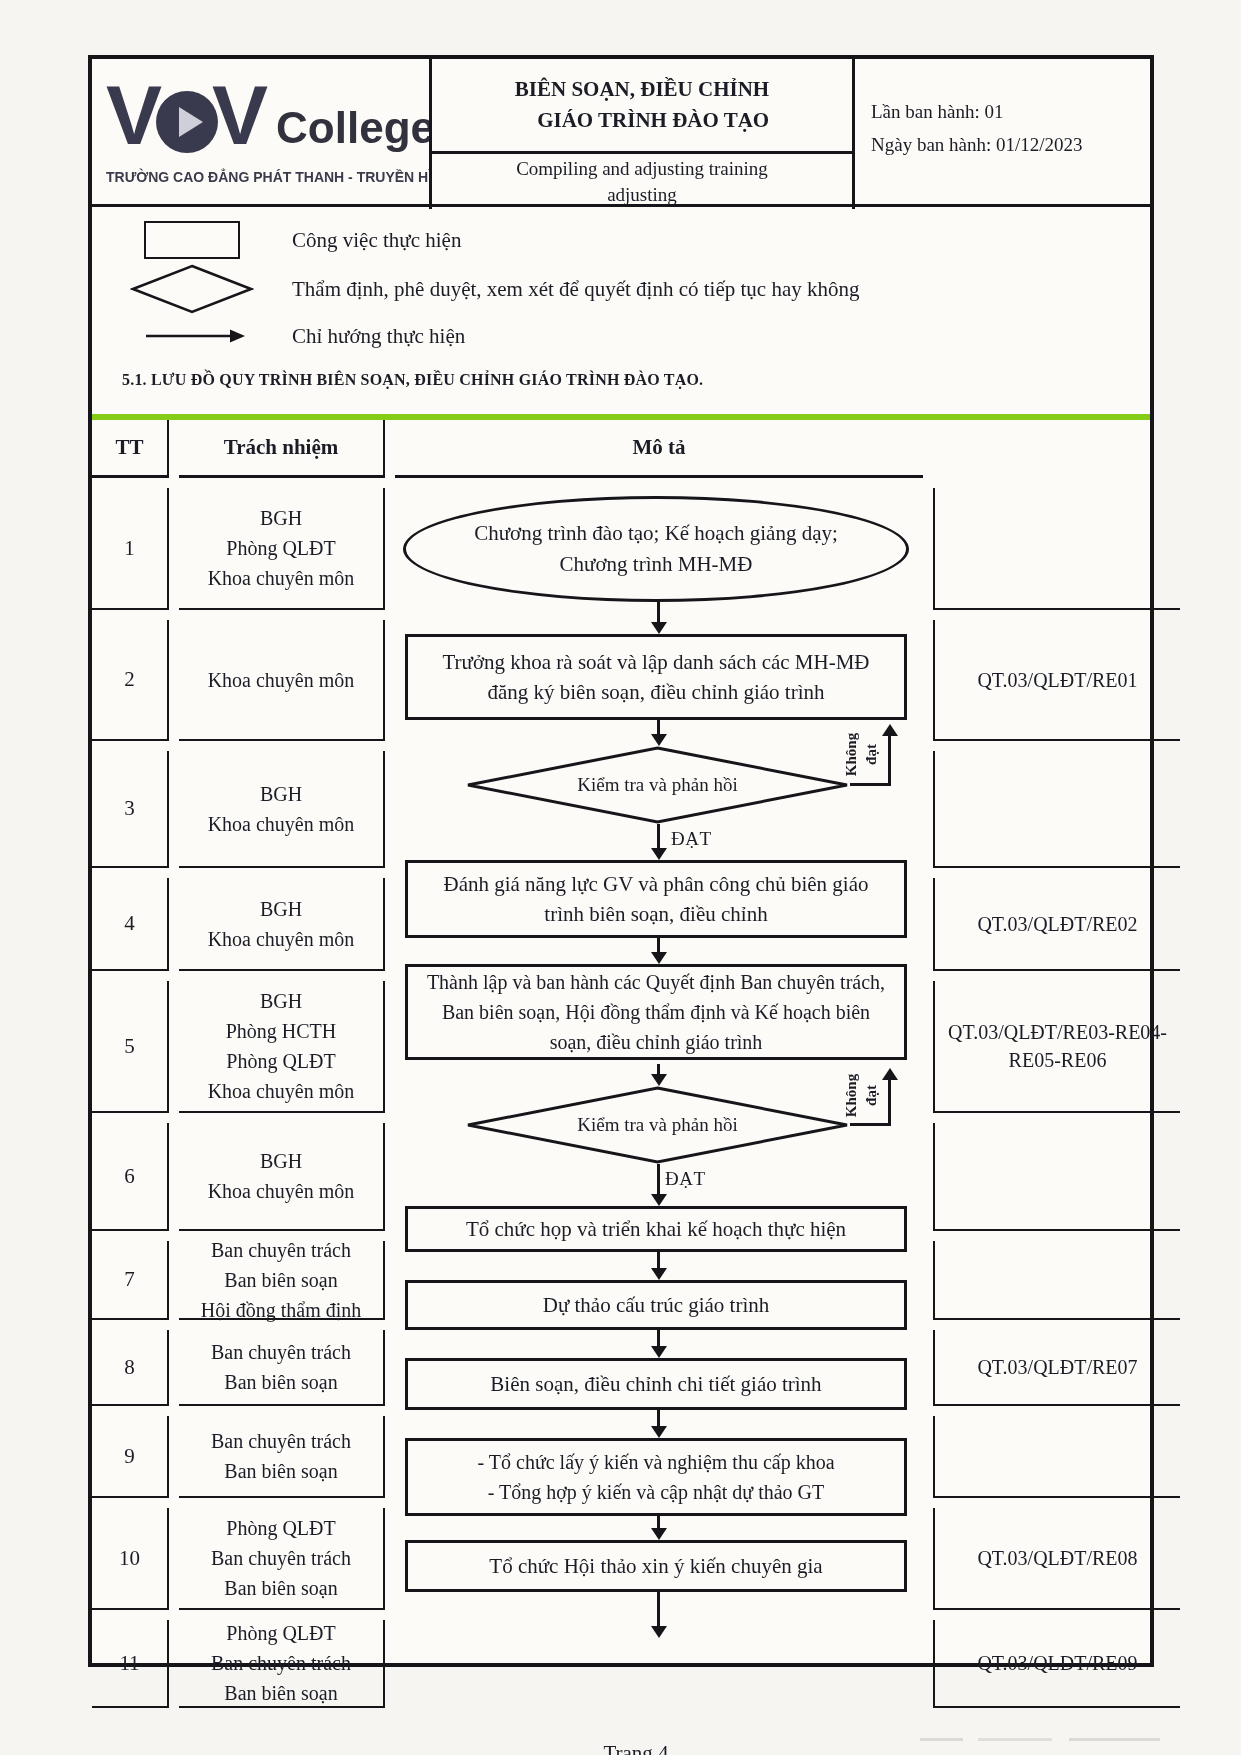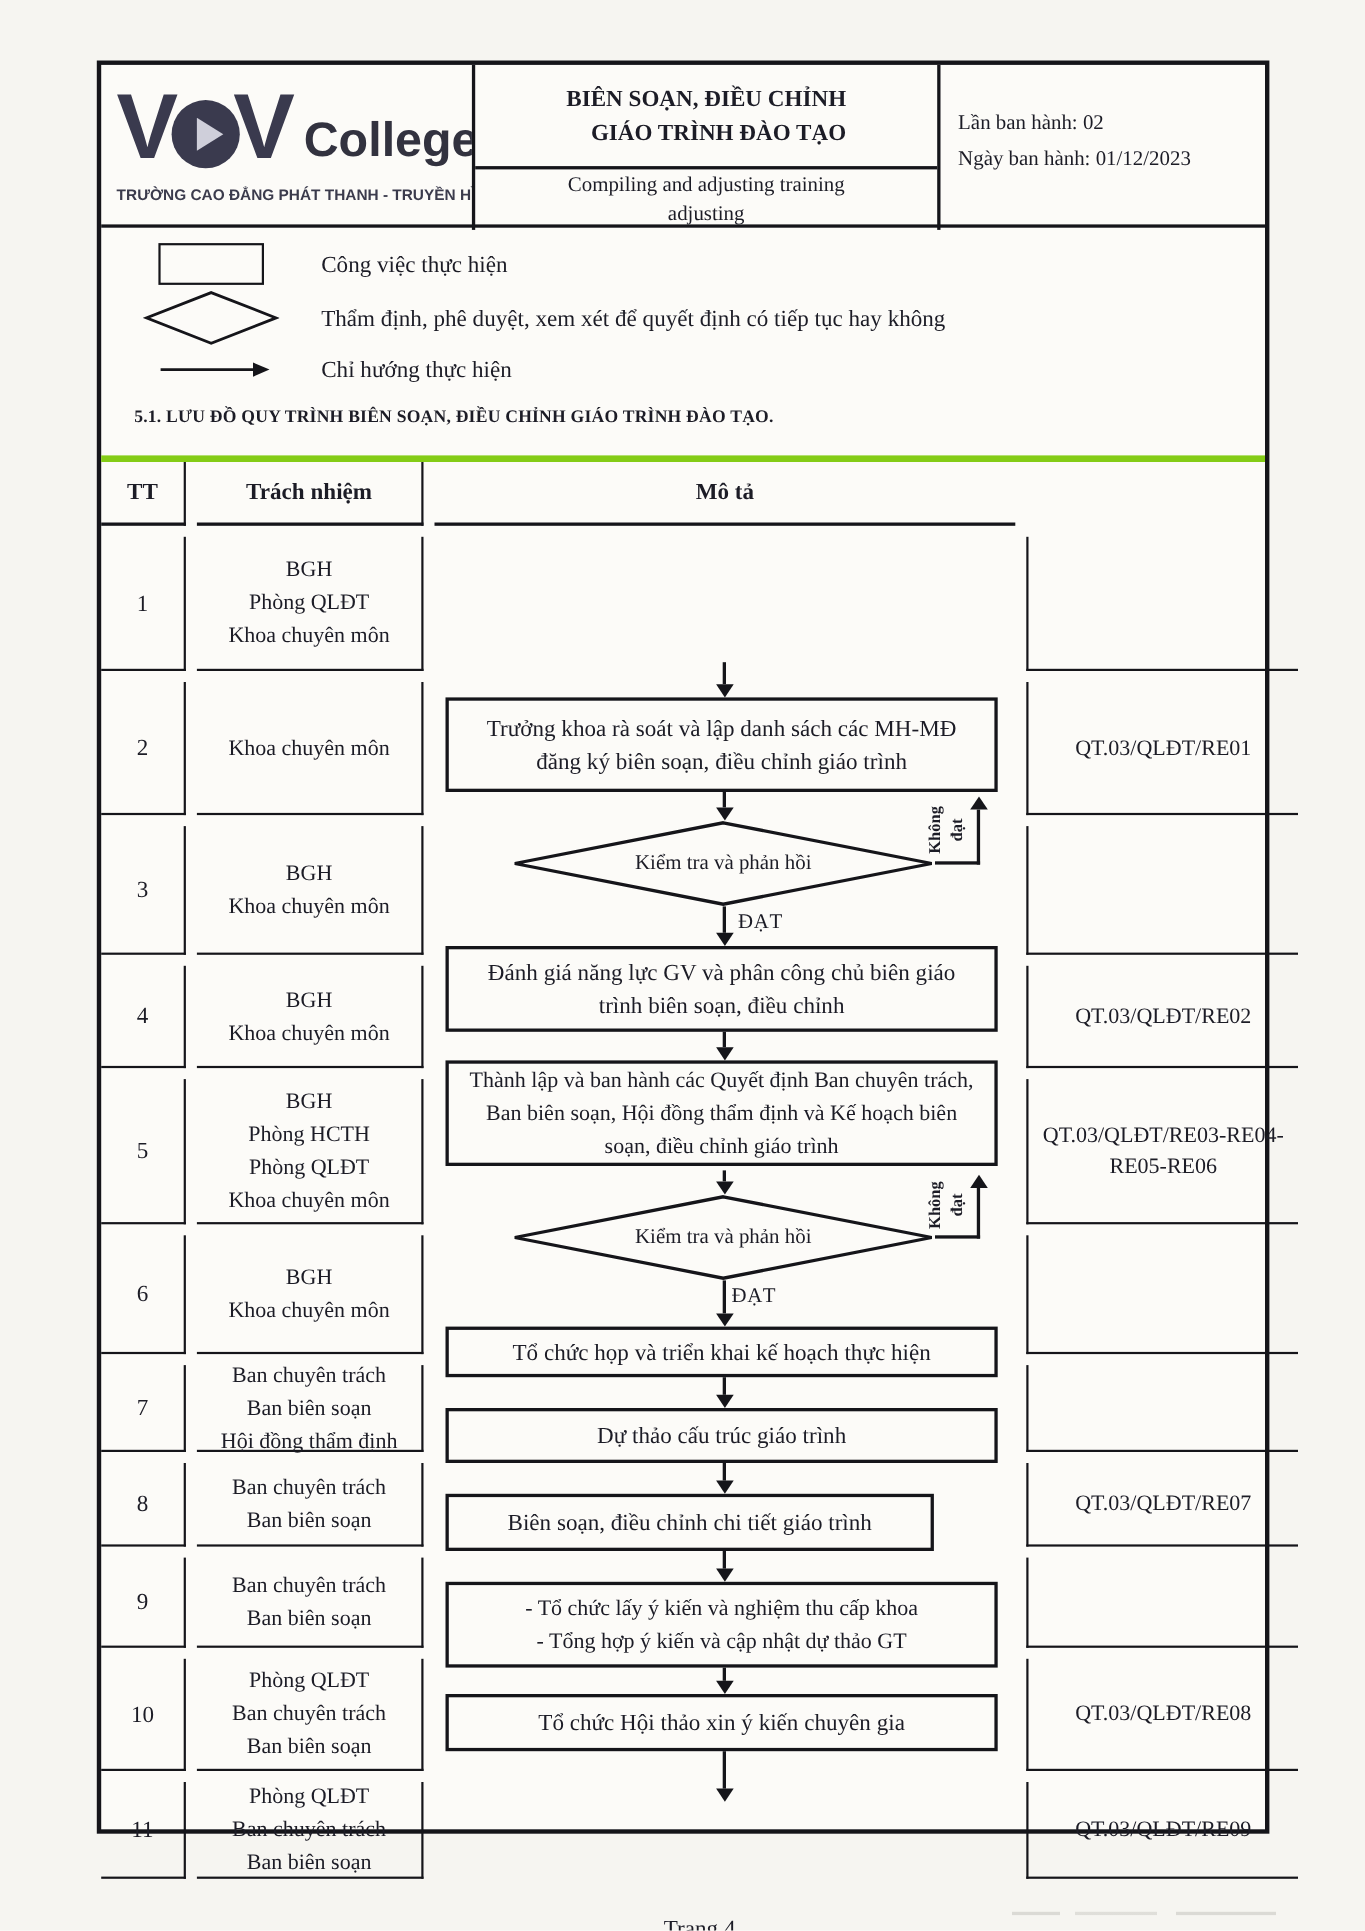--- a/index.html
+++ b/index.html
@@ -153,21 +153,21 @@
           <span class="college-word">College</span>
         </div>
         <div class="org-name">TRƯỜNG CAO ĐẲNG PHÁT THANH - TRUYỀN HÌNH II</div>
       </div>
       <div class="title-cell">
         <div class="title-vi">BIÊN SOẠN, ĐIỀU CHỈNH
 GIÁO TRÌNH ĐÀO TẠO</div>
         <div class="title-en">Compiling and adjusting training adjusting</div>
       </div>
       <div class="issue-cell">
-        <div>Lần ban hành: 02</div>
+        <div>Lần ban hành: 01</div>
         <div>Ngày ban hành: 01/12/2023</div>
       </div>
     </div>
 
     <div class="legend">
       <div class="legend-row r1">
         <span class="legend-sym">
             <span class="sym-rect"></span>
           </span>
         <span class="legend-label">Công việc thực hiện</span>
@@ -246,20 +246,21 @@
       <div class="cell c4 rowline bm-cell" style="grid-row:6">QT.03/QLĐT/RE03-RE04-RE05-RE06</div>
       <div class="cell c4 rowline bm-cell" style="grid-row:7"></div>
       <div class="cell c4 rowline bm-cell" style="grid-row:8"></div>
       <div class="cell c4 rowline bm-cell" style="grid-row:9">QT.03/QLĐT/RE07</div>
       <div class="cell c4 rowline bm-cell" style="grid-row:10"></div>
       <div class="cell c4 rowline bm-cell" style="grid-row:11">QT.03/QLĐT/RE08</div>
       <div class="cell c4 rowline bm-cell" style="grid-row:12">QT.03/QLĐT/RE09</div>
 
       <div class="flow-cell">
 
+        <div class="fc fc-ellipse" style="left:8px; top:8px; width:506px; height:106px;">Chương trình đào tạo; Kế hoạch giảng dạy; Chương trình MH-MĐ</div>
         <div class="arrow-v down" style="left:262px; top:114px; height:20px;"></div>
 
         <div class="fc fc-box" style="left:10px; top:146px; width:502px; height:86px;">Trưởng khoa rà soát và lập danh sách các MH-MĐ đăng ký biên soạn, điều chỉnh giáo trình</div>
         <div class="arrow-v down" style="left:262px; top:232px; height:14px;"></div>
 
         <svg class="fc diamond-svg" style="left:70px; top:258px;" width="385" height="78" viewBox="0 0 385 78">
           <polygon points="192.5,2 382,39 192.5,76 3,39" fill="none" stroke="#15151a" stroke-width="3"></polygon>
         </svg>
         <div class="fc-diamond-text" style="left:120px; top:258px; width:285px; height:78px;">Kiểm tra và phản hồi</div>
         <div class="pass-label" style="left:276px; top:340px;">ĐẠT</div>
@@ -287,21 +288,21 @@
         <div class="arrow-v up" style="left:493px; top:592px; height:46px;"></div>
         <div class="fail-label" style="left:431px; top:588px;">Không
 đạt</div>
 
         <div class="fc fc-box" style="left:10px; top:718px; width:502px; height:46px;">Tổ chức họp và triển khai kế hoạch thực hiện</div>
         <div class="arrow-v down" style="left:262px; top:764px; height:16px;"></div>
 
         <div class="fc fc-box" style="left:10px; top:792px; width:502px; height:50px;">Dự thảo cấu trúc giáo trình</div>
         <div class="arrow-v down" style="left:262px; top:842px; height:16px;"></div>
 
-        <div class="fc fc-box" style="left:10px; top:870px; width:444px; height:52px;">Biên soạn, điều chỉnh chi tiết giáo trình</div>
+        <div class="fc fc-box" style="left:10px; top:870px; width:502px; height:52px;">Biên soạn, điều chỉnh chi tiết giáo trình</div>
         <div class="arrow-v down" style="left:262px; top:922px; height:16px;"></div>
 
         <div class="fc fc-box small-text" style="left:10px; top:950px; width:502px; height:78px;">- Tổ chức lấy ý kiến và nghiệm thu cấp khoa
 - Tổng hợp ý kiến và cập nhật dự thảo GT</div>
         <div class="arrow-v down" style="left:262px; top:1028px; height:12px;"></div>
 
         <div class="fc fc-box" style="left:10px; top:1052px; width:502px; height:52px;">Tổ chức Hội thảo xin ý kiến chuyên gia</div>
 
         <div class="arrow-v down" style="left:262px; top:1104px; height:34px;"></div>
       </div>

